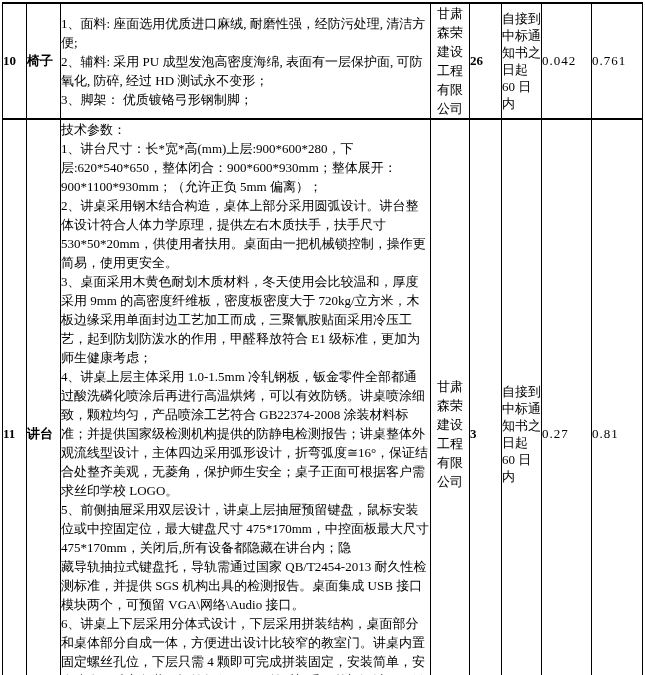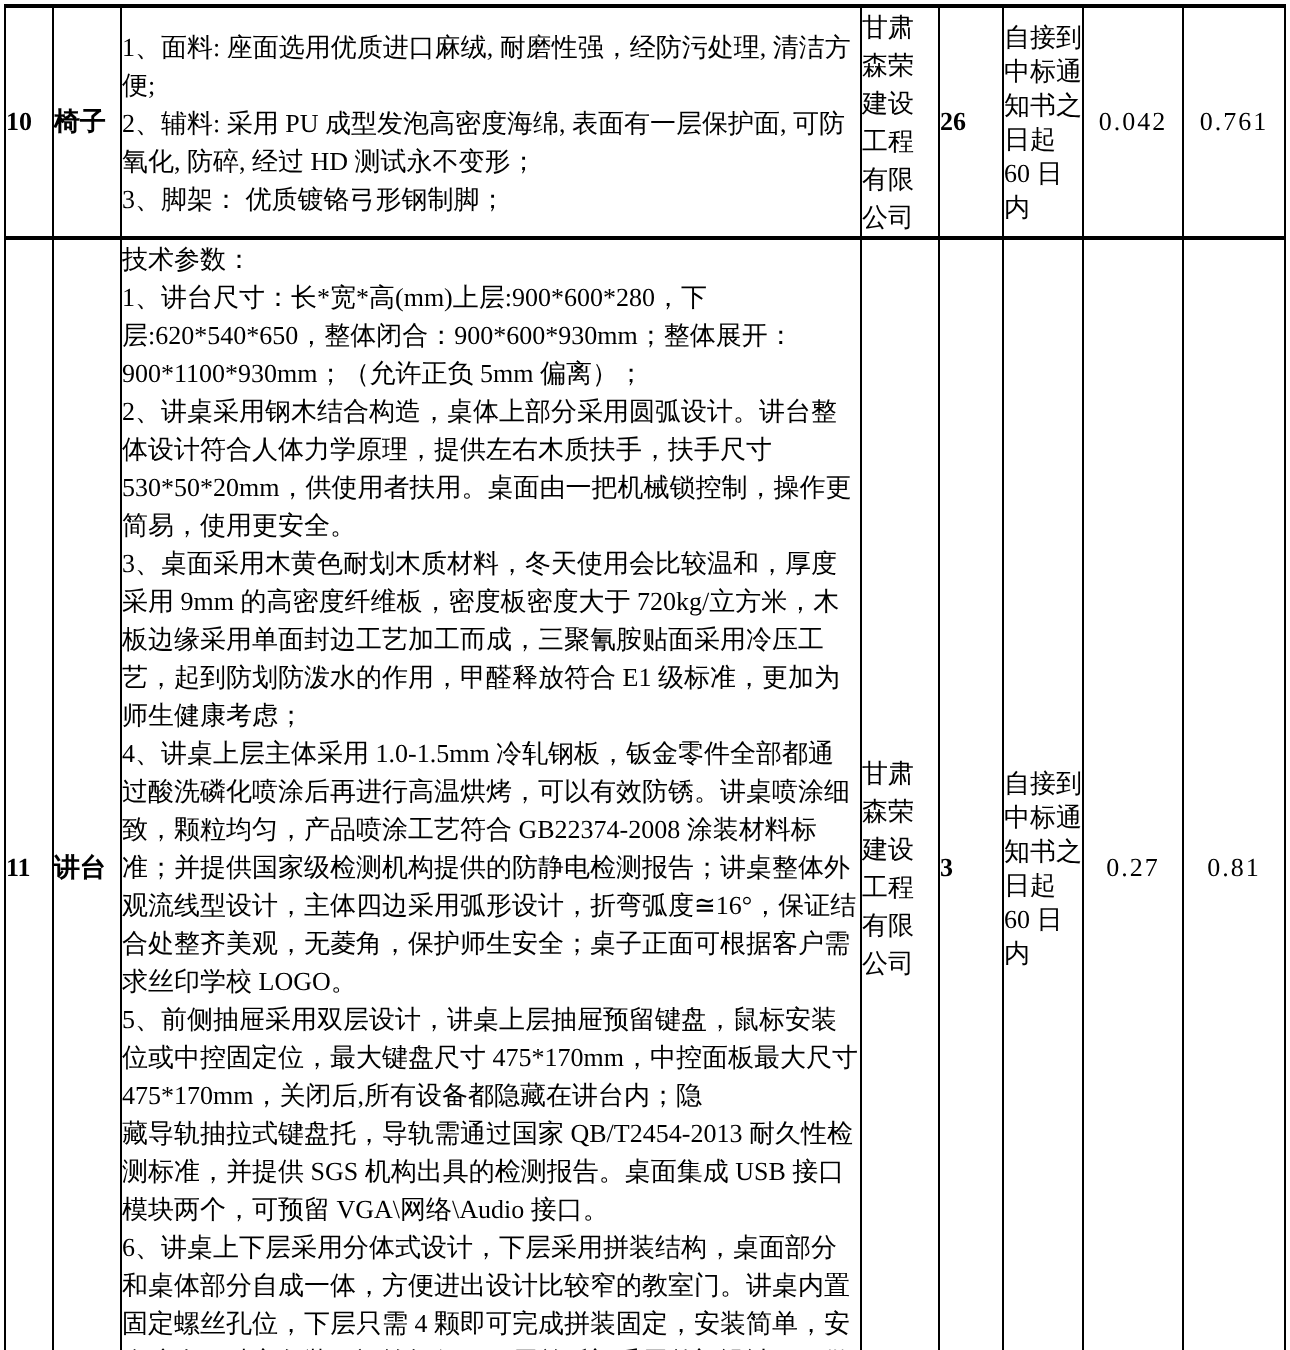--- a/index.html
+++ b/index.html
@@ -37,33 +37,33 @@
   td.c-desc {
     text-align: left;
     vertical-align: middle;
     padding: 1px 2px 1px 3px;
     line-height: 19px;
     white-space: pre-wrap;
     overflow-wrap: break-word;
     word-break: normal;
   }
   td.c-supplier {
+    text-align: center;
     vertical-align: middle;
     line-height: 19px;
     white-space: pre-wrap;
     margin-left: 27px;
   }
   td.c-delivery {
     text-align: left;
     vertical-align: middle;
     line-height: 17px;
     white-space: pre-wrap;
   }
   td.c-num {
-    text-align: center;
     vertical-align: middle;
     letter-spacing: 1px;
   }
 </style>
 </head>
 <body>
 
 <div class="page">
   <table class="grid">
     <colgroup>

